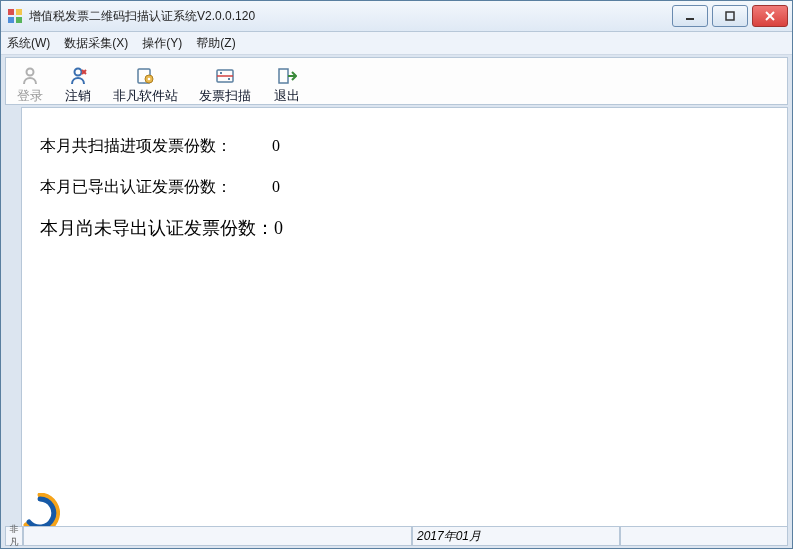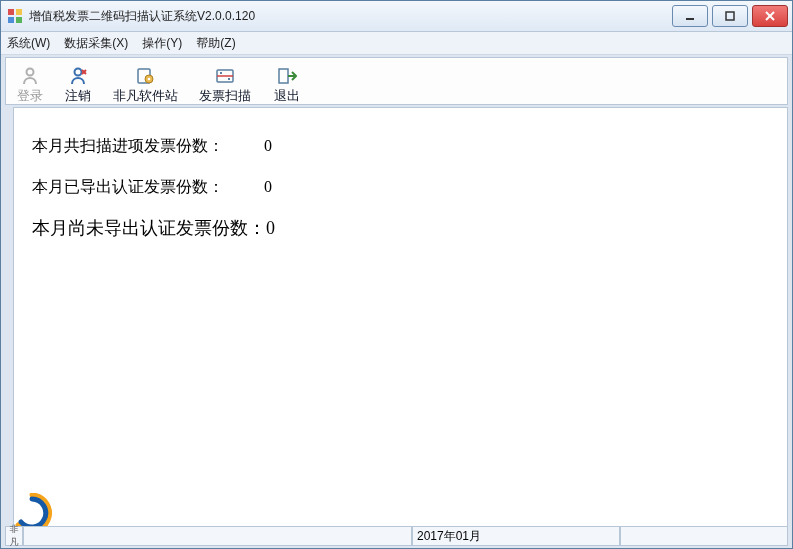--- a/index.html
+++ b/index.html
@@ -18,39 +18,39 @@
   .menuitem{color:#222;cursor:default;}
   
   .toolwrap{padding:2px 4px 0 4px;}
   .toolbar{height:46px;background:#fdfdfd;border:1px solid #b7c7d8;display:flex;align-items:flex-end;}
   .tbtn{display:flex;flex-direction:column;align-items:center;justify-content:center;padding:0 10px;min-width:48px;box-sizing:border-box;color:#0f172a;}
   .tbtn.disabled{color:#9a9a9a;}
   .tbtn .ic{height:20px;display:flex;align-items:center;justify-content:center;}
   .tbtn .lbl{font-size:13px;line-height:16px;margin-top:2px;white-space:nowrap;}
   .tsep{width:1px;background:#cfd3d8;margin:4px 0;}
   
-  .content{margin:2px 4px 2px 12px;background:#ffffff;border:1px solid #b7c7d8;height:423px;box-sizing:border-box;padding:28px 18px;position:relative;overflow:hidden;}
+  .content{margin:2px 4px 2px 20px;background:#ffffff;border:1px solid #b7c7d8;height:423px;box-sizing:border-box;padding:28px 18px;position:relative;overflow:hidden;}
   .row1,.row2{font-family:"SimSun",serif;font-size:16px;line-height:1.2;margin-bottom:22px;display:flex;}
   .row1 .lab,.row2 .lab{width:232px;}
   .row1 .val,.row2 .val{width:20px;text-align:left;}
   .row3{font-family:"SimSun",serif;font-size:18px;line-height:1.2;}
   .watermark{position:absolute;left:-2px;bottom:-4px;display:flex;align-items:center;gap:6px;}
   .wm-circle{width:40px;height:40px;}
   .wm-text{display:flex;flex-direction:column;line-height:1;}
   .wm-line1{font-size:14px;font-weight:bold;color:#2a2a2a;letter-spacing:1px;font-family:"Microsoft YaHei",sans-serif;}
   .wm-line2{font-size:14px;font-weight:bold;letter-spacing:1px;}
   .wm-line2 .a{color:#1659a6;}
   .wm-line2 .b{color:#f59a1a;}
   .wm-line2 .c{color:#6fa62f;font-size:10px;margin-left:2px;}
   
   .statusbar{position:absolute;left:4px;right:4px;bottom:2px;height:20px;display:flex;align-items:stretch;margin-top:28px;}
   .statcell{border:1px solid #b7c7d8;background:#f3f6fb;box-sizing:border-box;font-size:12px;display:flex;align-items:center;padding:0 4px;}
   .statcell.s1{width:18px;justify-content:center;font-size:9px;color:#555;}
   .statcell.s2{flex:1;}
-  .statcell.s3{width:208px;}
+  .statcell.s3{width:208px;font-style:italic;}
   .statcell.s4{width:168px;}
 </style>
 </head>
 <body>
 
 <div class="window">
 
   <div class="titlebar">
     <span class="appicon">
       <svg width="16" height="16" viewBox="0 0 16 16">

